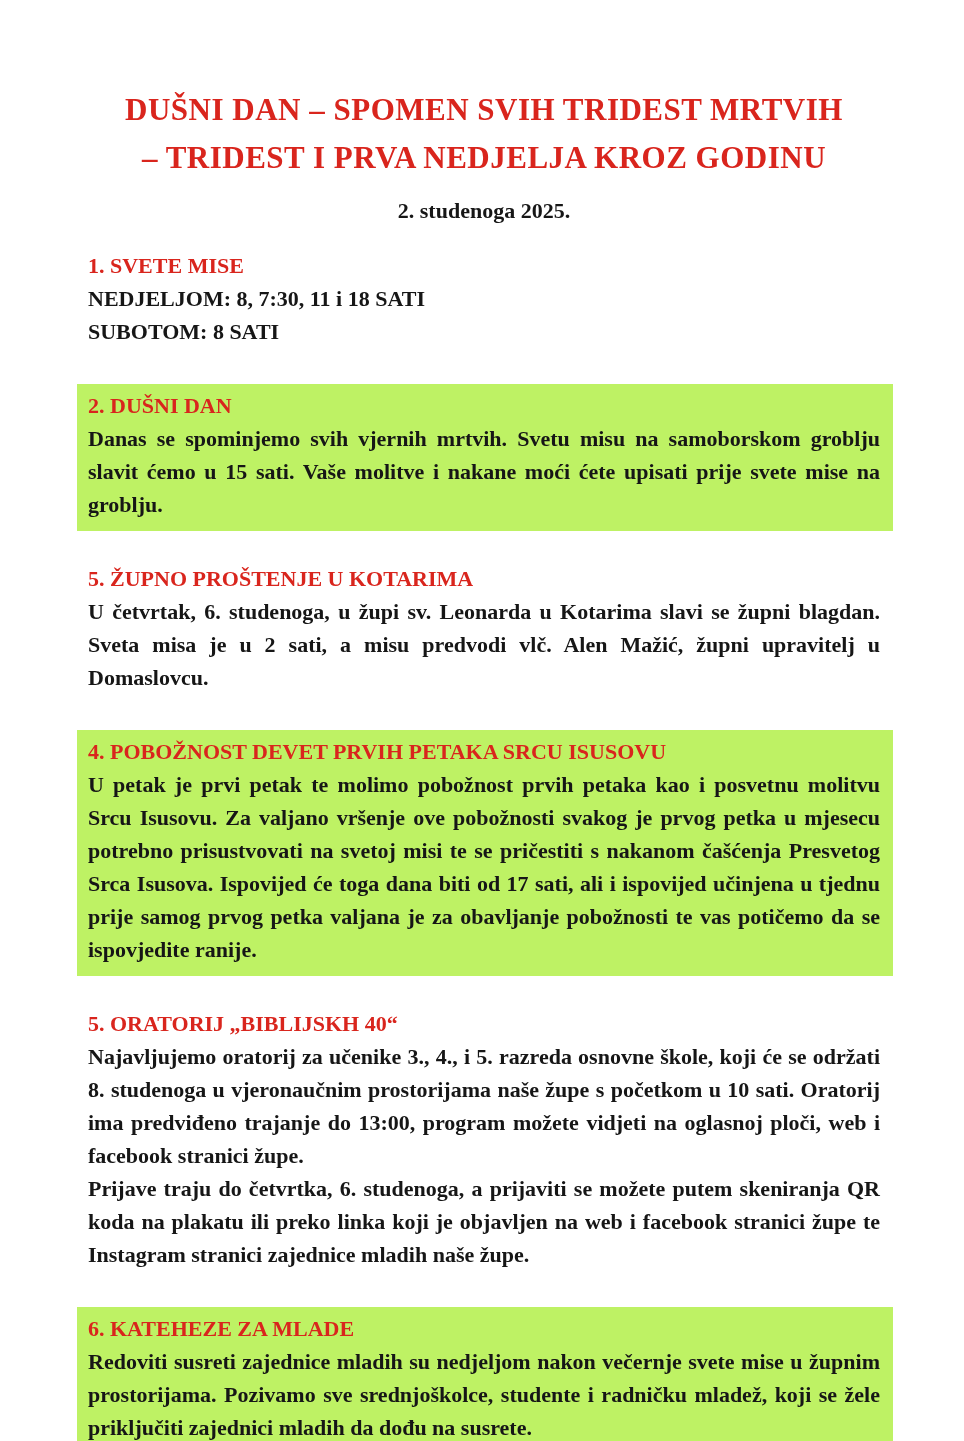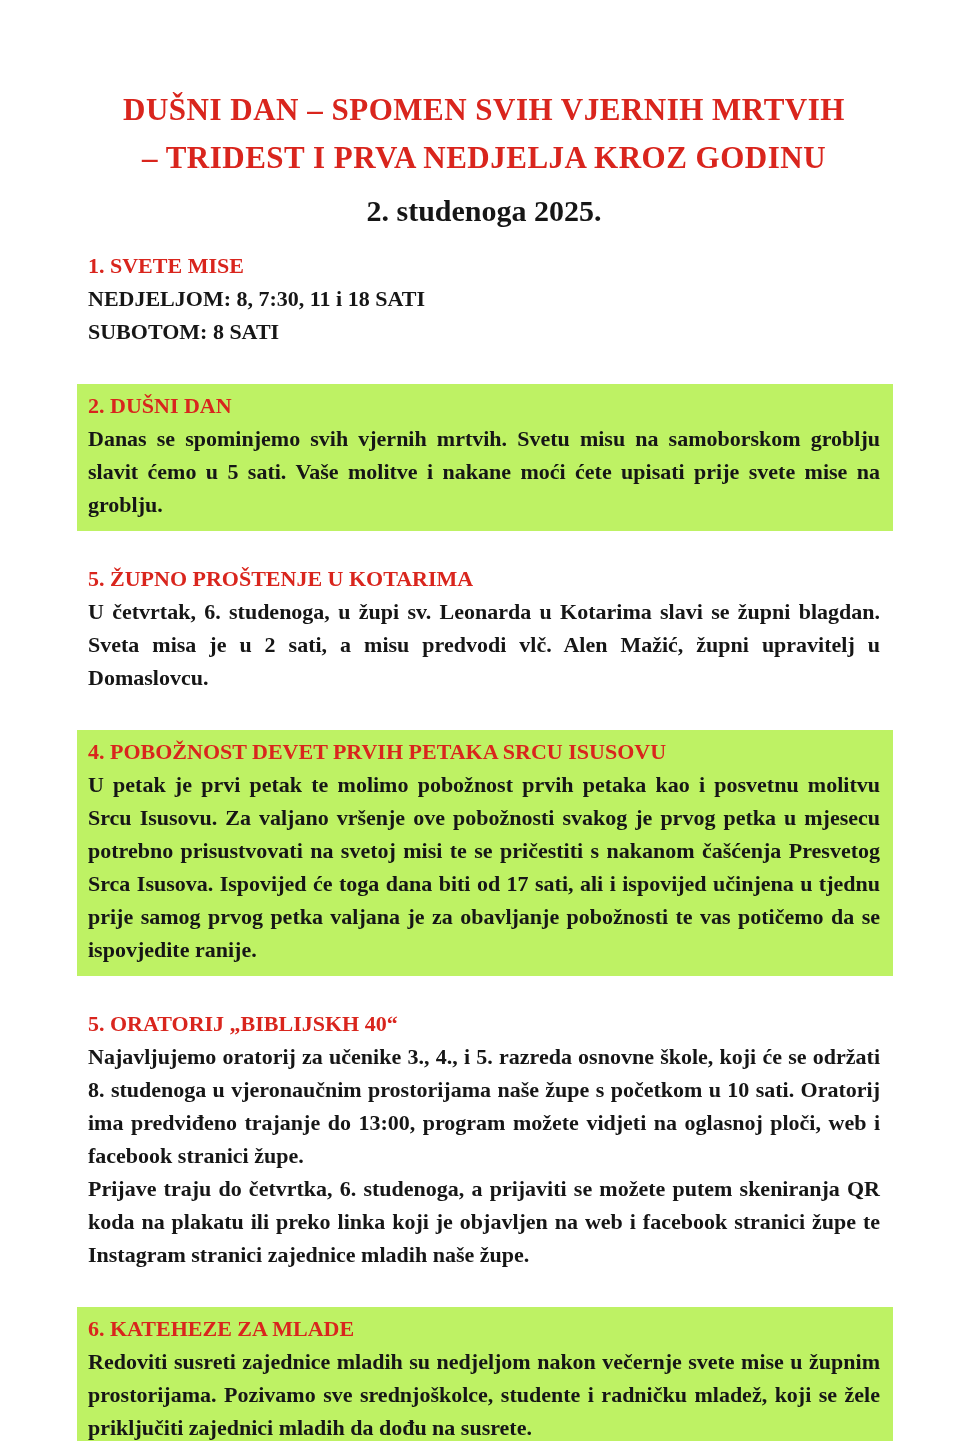--- a/index.html
+++ b/index.html
@@ -23,21 +23,21 @@
     margin: 0;
     font-size: 31px;
     line-height: 48px;
     text-align: center;
     color: #d9251d;
     font-weight: 700;
     letter-spacing: 0.5px;
   }
   .date {
     margin: 14px 0 18px 0;
-    font-size: 30px;
+    font-size: 22px;
     line-height: 30px;
     text-align: center;
     color: #161616;
   }
   .sections { }
   .section {
     margin: 0 -13px 26px -11px;
     padding: 5px 13px 10px 11px;
   }
   .section.highlight {
@@ -60,34 +60,34 @@
     text-align: justify;
     font-weight: 700;
     color: #161616;
   }
 </style>
 </head>
 <body>
 
 <div class="page">
   <h1 class="title">
-    <span>DUŠNI DAN – SPOMEN SVIH VJERNIH MRTVIH</span><br>
+    <span>DUŠNI DAN – SPOMEN SVIH TRIDEST MRTVIH</span><br>
     <span>– TRIDEST I PRVA NEDJELJA KROZ GODINU</span>
   </h1>
   <div class="date">2. studenoga 2025.</div>
   <div class="sections" id="sections">
   <section class="section">
     <h2 class="section-heading">1. SVETE MISE</h2>
   <p>NEDJELJOM: 8, 7:30, 11 i 18 SATI</p>
         <p>SUBOTOM: 8 SATI</p>
       </section>
 
   <section class="section highlight">
     <h2 class="section-heading">2. DUŠNI DAN</h2>
-  <p>Danas se spominjemo svih vjernih mrtvih. Svetu misu na samoborskom groblju slavit ćemo u 5 sati. Vaše molitve i nakane moći ćete upisati prije svete mise na groblju.</p>
+  <p>Danas se spominjemo svih vjernih mrtvih. Svetu misu na samoborskom groblju slavit ćemo u 15 sati. Vaše molitve i nakane moći ćete upisati prije svete mise na groblju.</p>
       </section>
 
   <section class="section">
     <h2 class="section-heading">5. ŽUPNO PROŠTENJE U KOTARIMA</h2>
   <p>U četvrtak, 6. studenoga, u župi sv. Leonarda u Kotarima slavi se župni blagdan. Sveta misa je u 2 sati, a misu predvodi vlč. Alen Mažić, župni upravitelj u Domaslovcu.</p>
       </section>
 
   <section class="section highlight">
     <h2 class="section-heading">4. POBOŽNOST DEVET PRVIH PETAKA SRCU ISUSOVU</h2>
   <p>U petak je prvi petak te molimo pobožnost prvih petaka kao i posvetnu molitvu Srcu Isusovu. Za valjano vršenje ove pobožnosti svakog je prvog petka u mjesecu potrebno prisustvovati na svetoj misi te se pričestiti s nakanom čašćenja Presvetog Srca Isusova. Ispovijed će toga dana biti od 17 sati, ali i ispovijed učinjena u tjednu prije samog prvog petka valjana je za obavljanje pobožnosti te vas potičemo da se ispovjedite ranije.</p>

